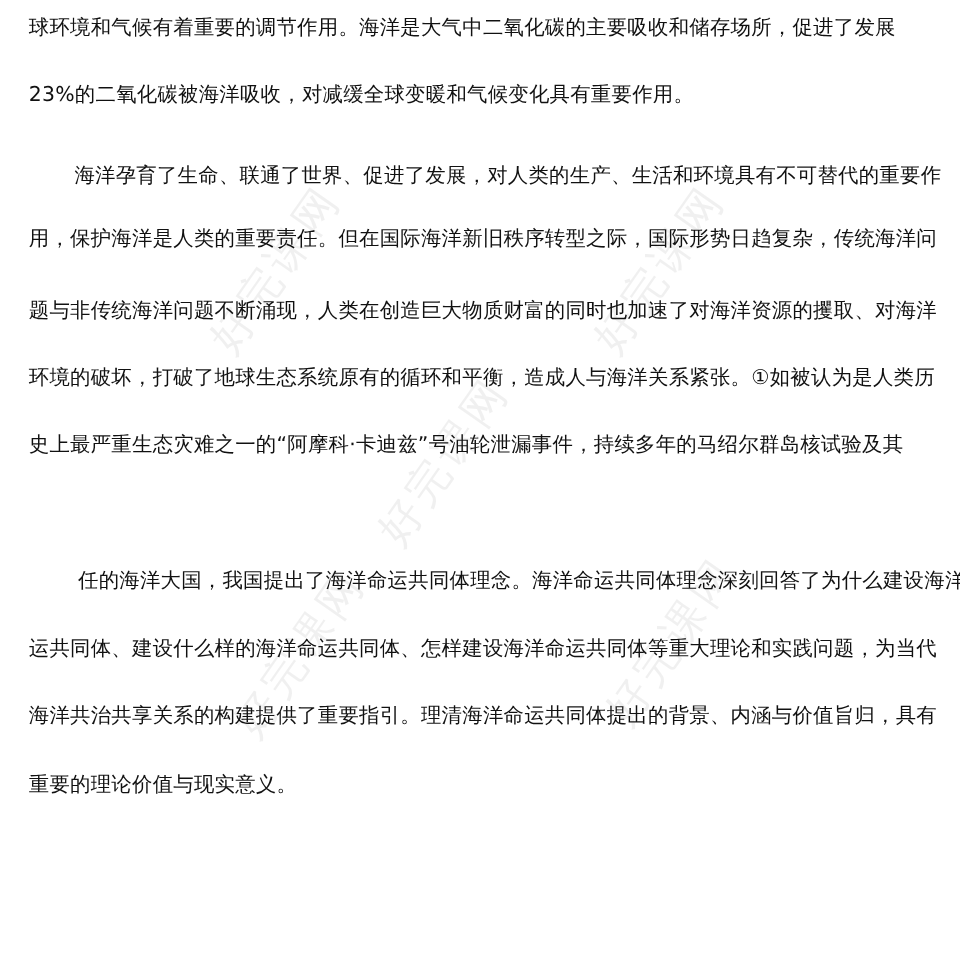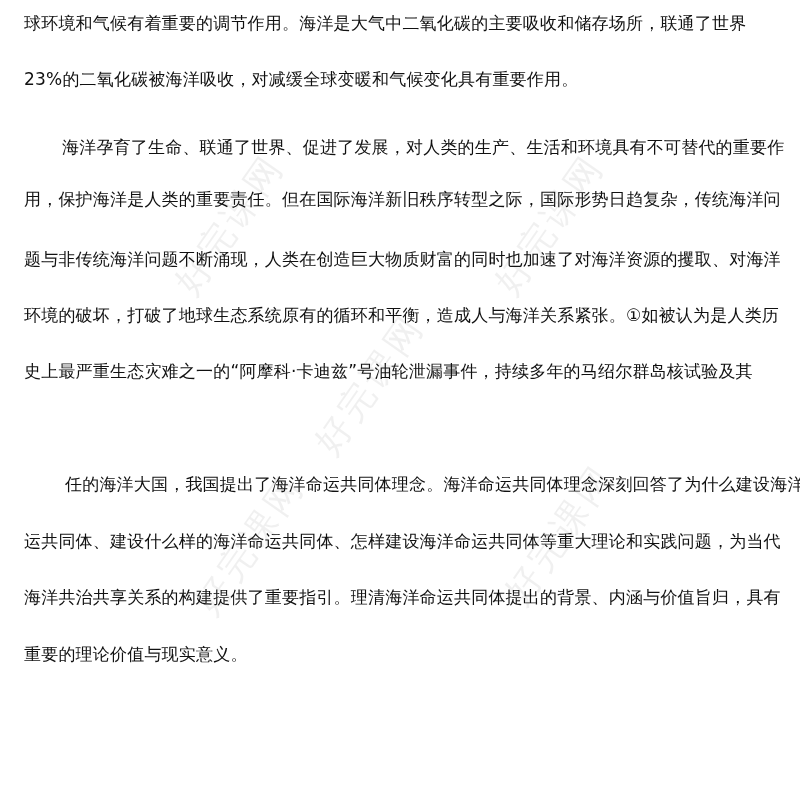--- a/index.html
+++ b/index.html
@@ -58,21 +58,21 @@
 <body>
 
 <div class="page">
 
   <div class="watermark" style="left:150px; top:200px;">好完课网</div>
   <div class="watermark" style="left:470px; top:200px;">好完课网</div>
   <div class="watermark" style="left:290px; top:360px;">好完课网</div>
   <div class="watermark" style="left:170px; top:520px;">好完课网</div>
   <div class="watermark" style="left:480px; top:510px;">好完课网</div>
 
-  <div class="line" style="top:12px;">球环境和气候有着重要的调节作用。海洋是大气中二氧化碳的主要吸收和储存场所，联通了世界</div>
+  <div class="line" style="top:12px;">球环境和气候有着重要的调节作用。海洋是大气中二氧化碳的主要吸收和储存场所，促进了发展</div>
   <div class="line" style="top:68px;">23%的二氧化碳被海洋吸收，对减缓全球变暖和气候变化具有重要作用。</div>
 
   <div class="line indent" style="top:136px;">海洋孕育了生命、联通了世界、促进了发展，对人类的生产、生活和环境具有不可替代的重要作</div>
   <div class="line" style="top:176px;margin-top:12px;">用，保护海洋是人类的重要责任。但在国际海洋新旧秩序转型之际，国际形势日趋复杂，传统海洋问</div>
   <div class="line" style="top:304px;">环境的破坏，打破了地球生态系统原有的循环和平衡，造成人与海洋关系紧张。①如被认为是人类历</div>
   <div class="line" style="top:248px;">题与非传统海洋问题不断涌现，人类在创造巨大物质财富的同时也加速了对海洋资源的攫取、对海洋</div>
   <div class="line" style="top:360px;">史上最严重生态灾难之一的“阿摩科·卡迪兹”号油轮泄漏事件，持续多年的马绍尔群岛核试验及其</div>
   <div class="line" style="top:473px;margin-left:41px;">任的海洋大国，我国提出了海洋命运共同体理念。海洋命运共同体理念深刻回答了为什么建设海洋命</div>
   <div class="line" style="top:530px;">运共同体、建设什么样的海洋命运共同体、怎样建设海洋命运共同体等重大理论和实践问题，为当代</div>
   <div class="line" style="top:586px;">海洋共治共享关系的构建提供了重要指引。理清海洋命运共同体提出的背景、内涵与价值旨归，具有</div>

